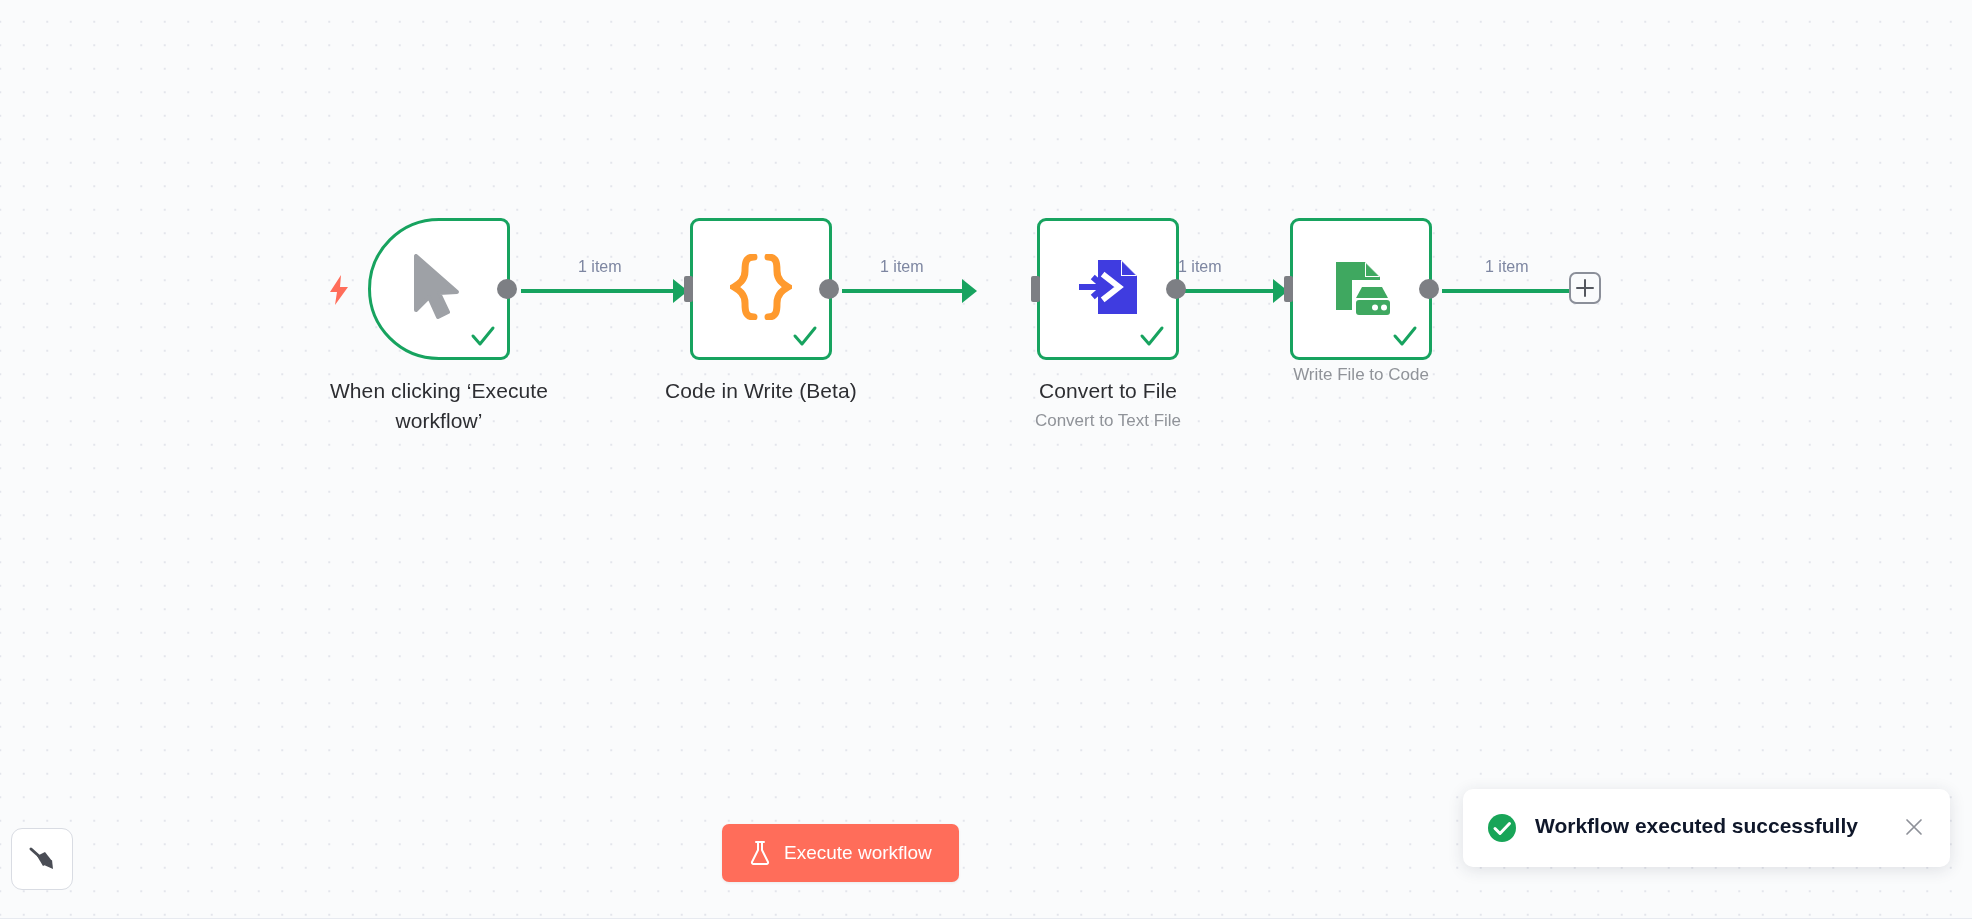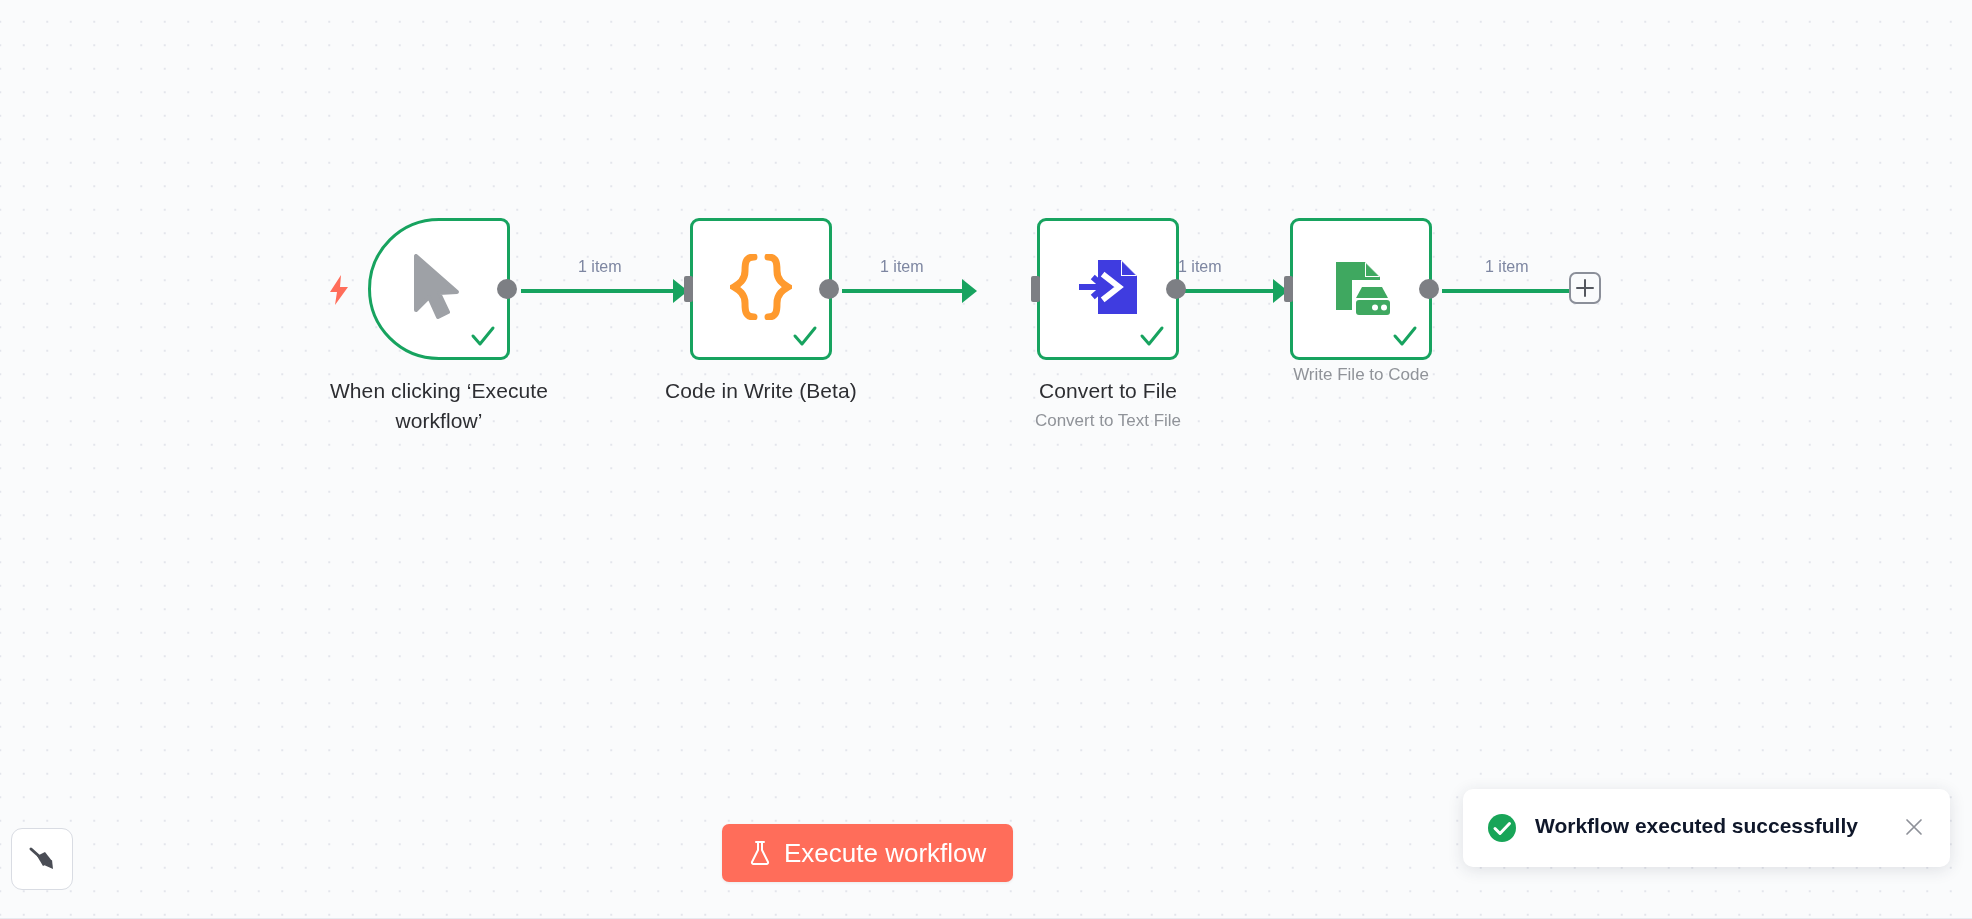--- a/index.html
+++ b/index.html
@@ -179,21 +179,21 @@
   .exec-btn {
     position: absolute;
     left: 722px;
     top: 824px;
     height: 58px;
     padding: 0 27px;
     background: #ff6d5a;
     color: #ffffff;
     border: none;
     border-radius: 7px;
-    font-size: 26px;
+    font-size: 19px;
     font-family: "Liberation Sans", sans-serif;
     display: flex;
     align-items: center;
     gap: 13px;
     cursor: pointer;
     box-shadow: 0 1px 3px rgba(0,0,0,0.07);
   }
 
   .exec-btn .flask { flex: 0 0 auto; display:block; }
 

